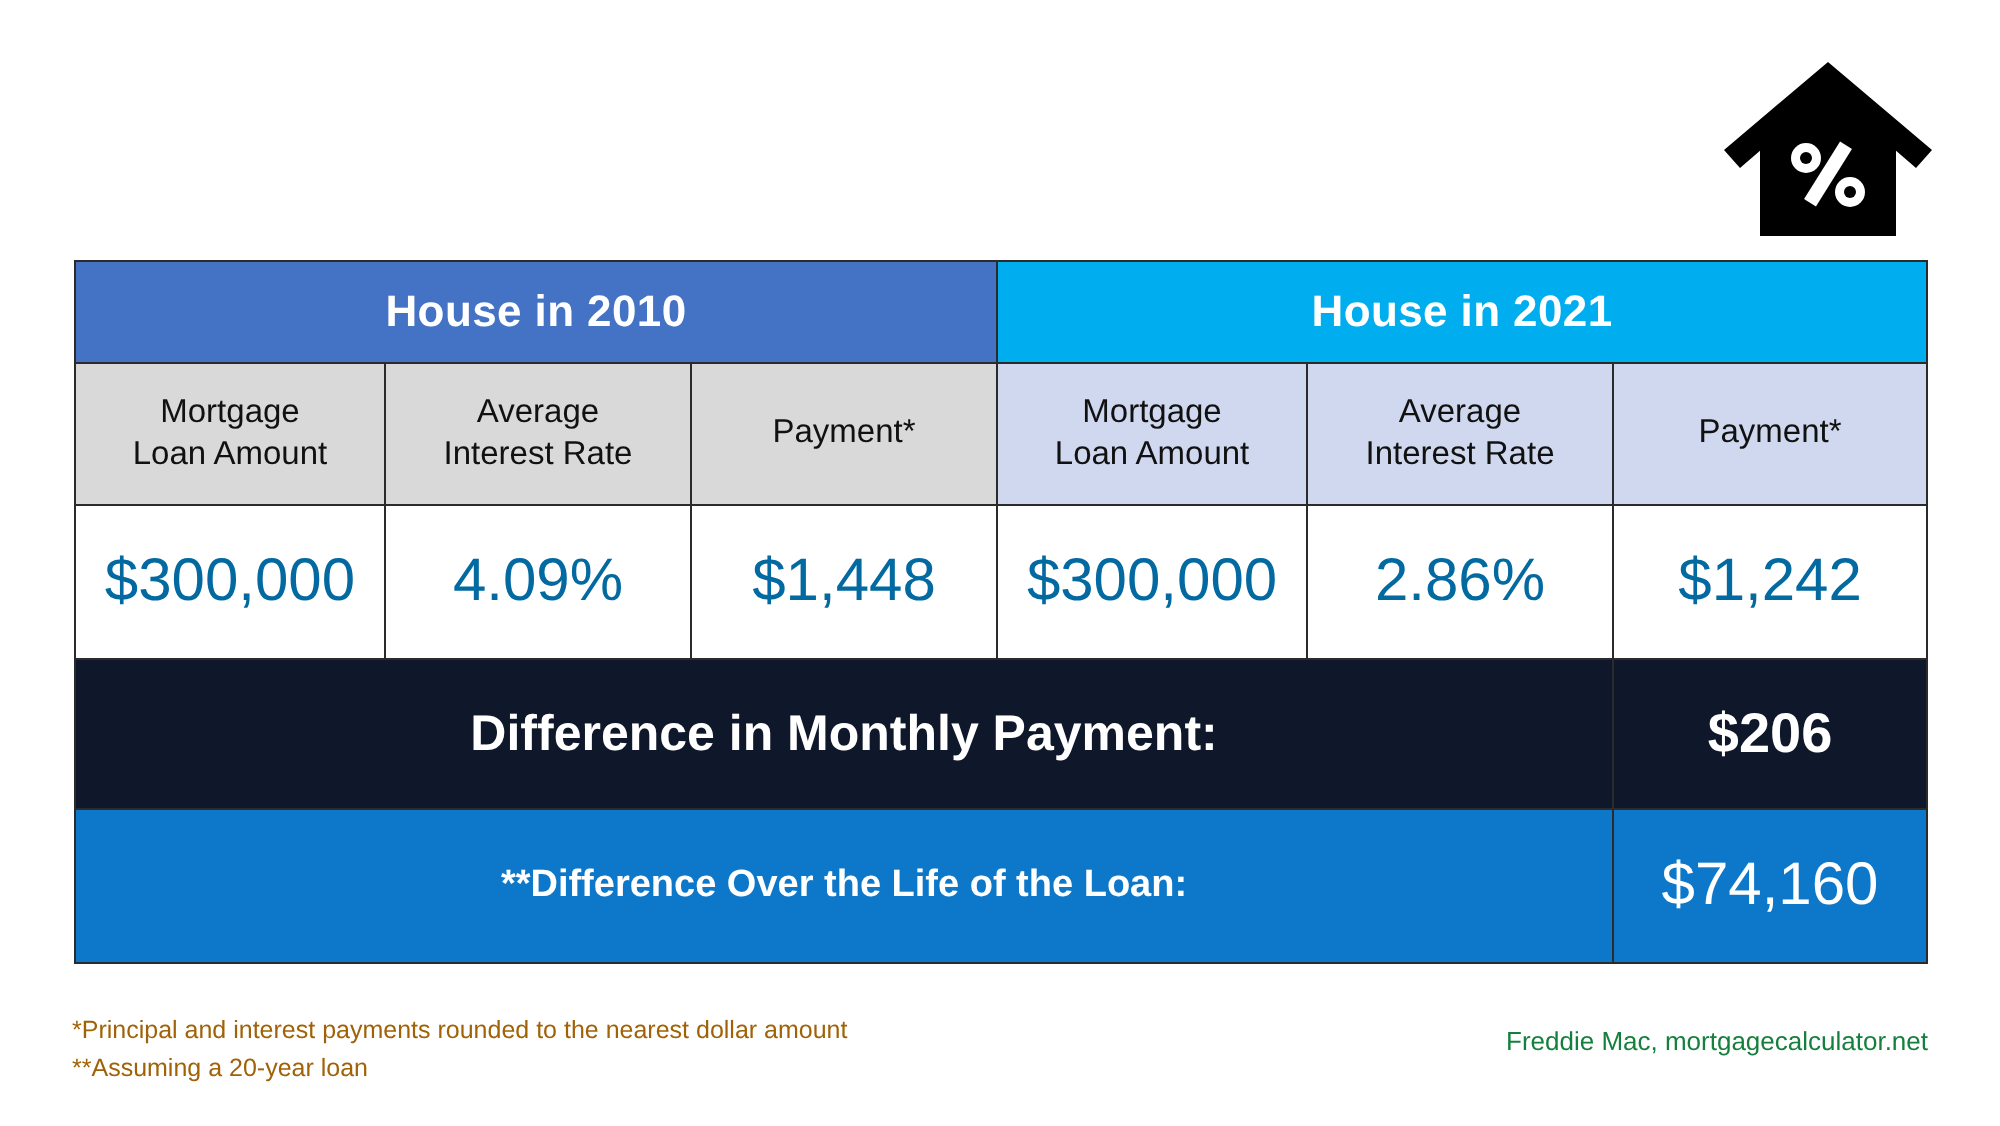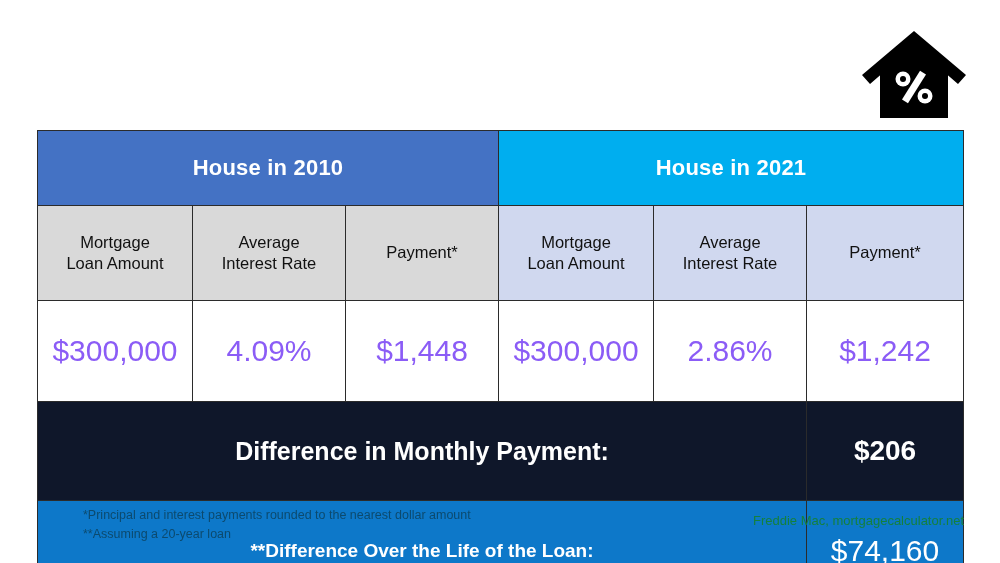--- a/index.html
+++ b/index.html
@@ -48,21 +48,21 @@
   #comparison-table {
     position: absolute;
     left: 37px;
     top: 130px;
     width: 926px;
     border-collapse: collapse;
     table-layout: fixed;
   }
   #comparison-table td {
     border: 1px solid #2b2b2b;
-    padding: 12px;
+    padding: 0;
     text-align: center;
     vertical-align: middle;
   }
 
   
   .group-head {
     height: 50px;
     color: #ffffff;
     font-size: 22px;
     font-weight: bold;
@@ -81,21 +81,21 @@
   }
   .sub-head-left  { background: #d9d9d9; }
   .sub-head-right { background: #d0d8ef; }
 
   
   .value-cell {
     height: 76px;
     background: #ffffff;
     font-size: 30px;
     font-weight: 400;
-    color: #8b5cf6;
+    color: #0369a1;
     white-space: nowrap;
   }
 
   
   .diff-monthly-label,
   .diff-monthly-value {
     height: 74px;
     background: #0f172a;
     color: #ffffff;
   }
@@ -110,22 +110,21 @@
   .diff-life-label    { font-size: 19px; font-weight: bold; }
   .diff-life-value    { font-size: 30px; font-weight: 400; }
 
   
   #footnotes {
     position: absolute;
     left: 36px;
     top: 506px;
     font-size: 12.5px;
     line-height: 1.48;
-    color: #0c4a6e;
-    margin-left: 47px;
+    color: #a16207;
   }
   #source-note {
     position: absolute;
     right: 36px;
     top: 513px;
     font-size: 13px;
     color: #15803d;
     white-space: nowrap;
   }
 </style>

